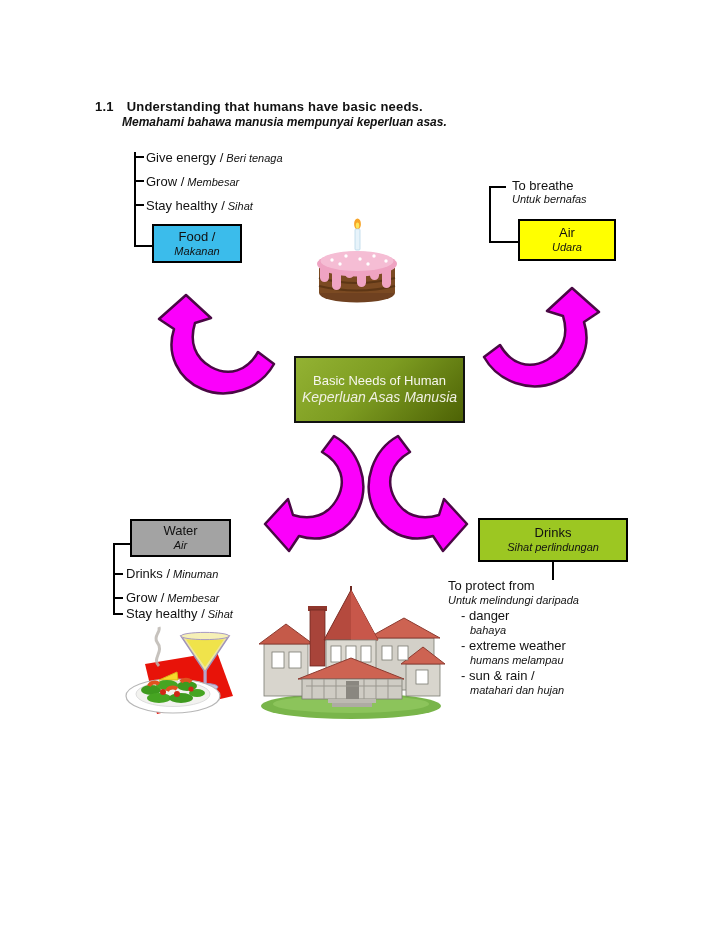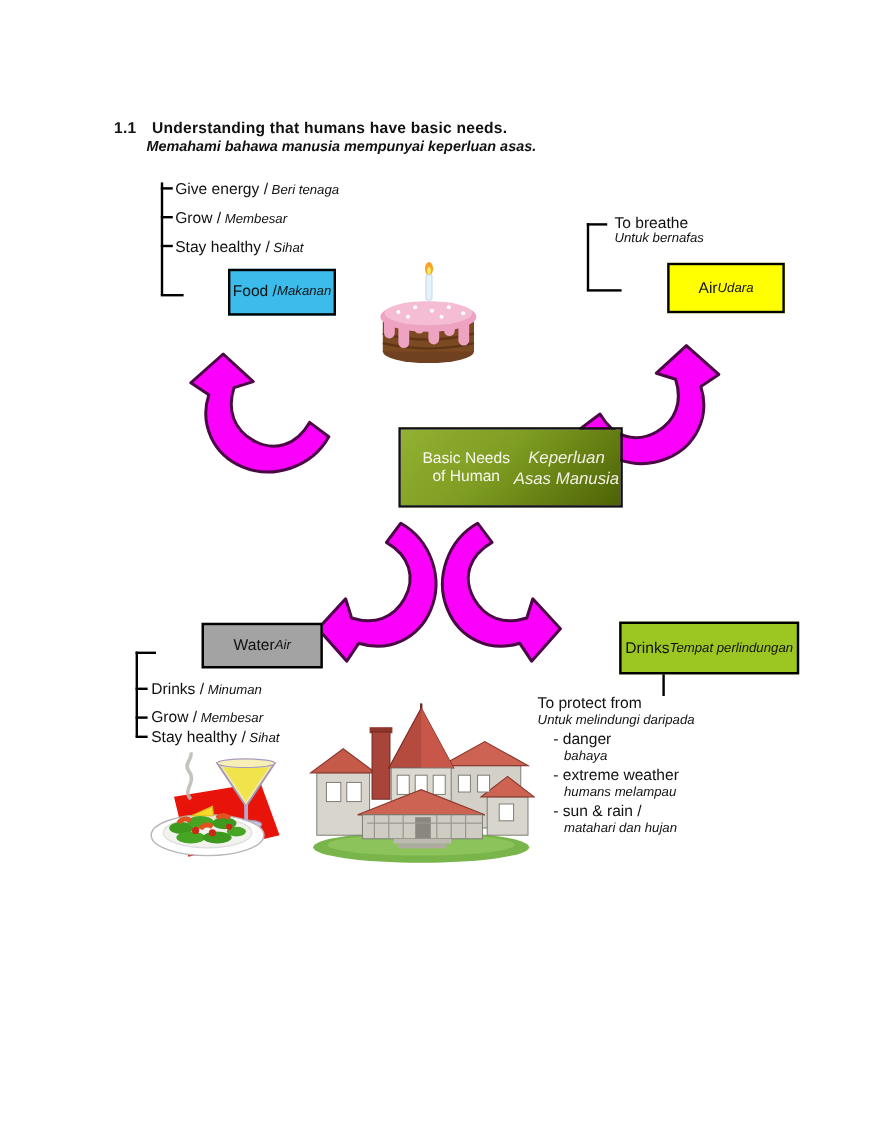--- a/index.html
+++ b/index.html
@@ -13,27 +13,27 @@
   #heading-line2{left:122px;top:115px;font-size:12px;font-weight:bold;font-style:italic;}
   
   .hline{position:absolute;height:1.5px;background:#000;}
   .vline{position:absolute;width:1.5px;background:#000;}
   
   .reason{position:absolute;white-space:nowrap;font-size:13px;color:#111;}
   .reason .ms{font-style:italic;font-size:11px;margin-left:3px;}
   .plain-label{position:absolute;white-space:nowrap;font-size:13px;}
   .plain-label-ms{position:absolute;white-space:nowrap;font-size:11px;font-style:italic;}
   
-  .node{position:absolute;border:2px solid #000;display:flex;flex-direction:row;
-        align-items:center;justify-content:center;text-align:center;line-height:1.15;margin-left:38px;}
+  .node{position:absolute;border:2px solid #000;display:flex;flex-direction:column;
+        align-items:center;justify-content:center;text-align:center;line-height:1.15;}
   .node-title{font-size:13px;color:#111;}
   .node-sub{font-size:11px;font-style:italic;color:#111;}
   #center-node{left:294px;top:356px;width:167px;height:63px;
        background:linear-gradient(135deg,#93b233 0%,#7d9c21 45%,#4d6205 100%);
-       border:2px solid #111;padding-left:16px;}
+       border:2px solid #111;}
   #center-node .node-title{color:#f7f7ee;font-size:13px;}
   #center-node .node-sub{color:#f0f0e2;font-size:14px;}
   
   .arrow{position:absolute;width:130px;height:110px;}
   .arrow svg{width:100%;height:100%;display:block;}
   #arrow-top-right{transform:scaleX(-1);}
   #arrow-bottom-left{transform:rotate(-90deg);}
   #arrow-bottom-right{transform:scaleX(-1) rotate(-90deg);}
   
   .sh-en{position:absolute;white-space:nowrap;font-size:13px;}
@@ -149,21 +149,21 @@
   </div>
   <div class="reason" style="left:126px;top:590px;">
     <span>Grow /</span><span class="ms">Membesar</span>
   </div>
   <div class="reason" style="left:126px;top:606px;">
     <span>Stay healthy /</span><span class="ms">Sihat</span>
   </div>
 
   <div class="node" style="left: 478px; top: 518px; width: 146px; height: 40px; background: rgb(156, 199, 34);">
     <div class="node-title">Drinks</div>
-    <div class="node-sub">Tempat perlindungan</div>
+    <div class="node-sub">Sihat perlindungan</div>
   </div>
   <div class="vline" style="left:552px;top:562px;height:18px;"></div>
 
   <div class="sh-en" style="left:448px;top:578px;text-align:right;">To protect from</div>
   <div class="sh-ms" style="left:448px;top:594px;">Untuk melindungi daripada</div>
   <div class="sh-en" style="left:461px;top:608px;">- danger</div>
   <div class="sh-ms" style="left:470px;top:624px;">bahaya</div>
   <div class="sh-en" style="left:461px;top:638px;">- extreme weather</div>
   <div class="sh-ms" style="left:470px;top:654px;">humans  melampau</div>
   <div class="sh-en" style="left:461px;top:668px;">- sun &amp; rain /</div>

